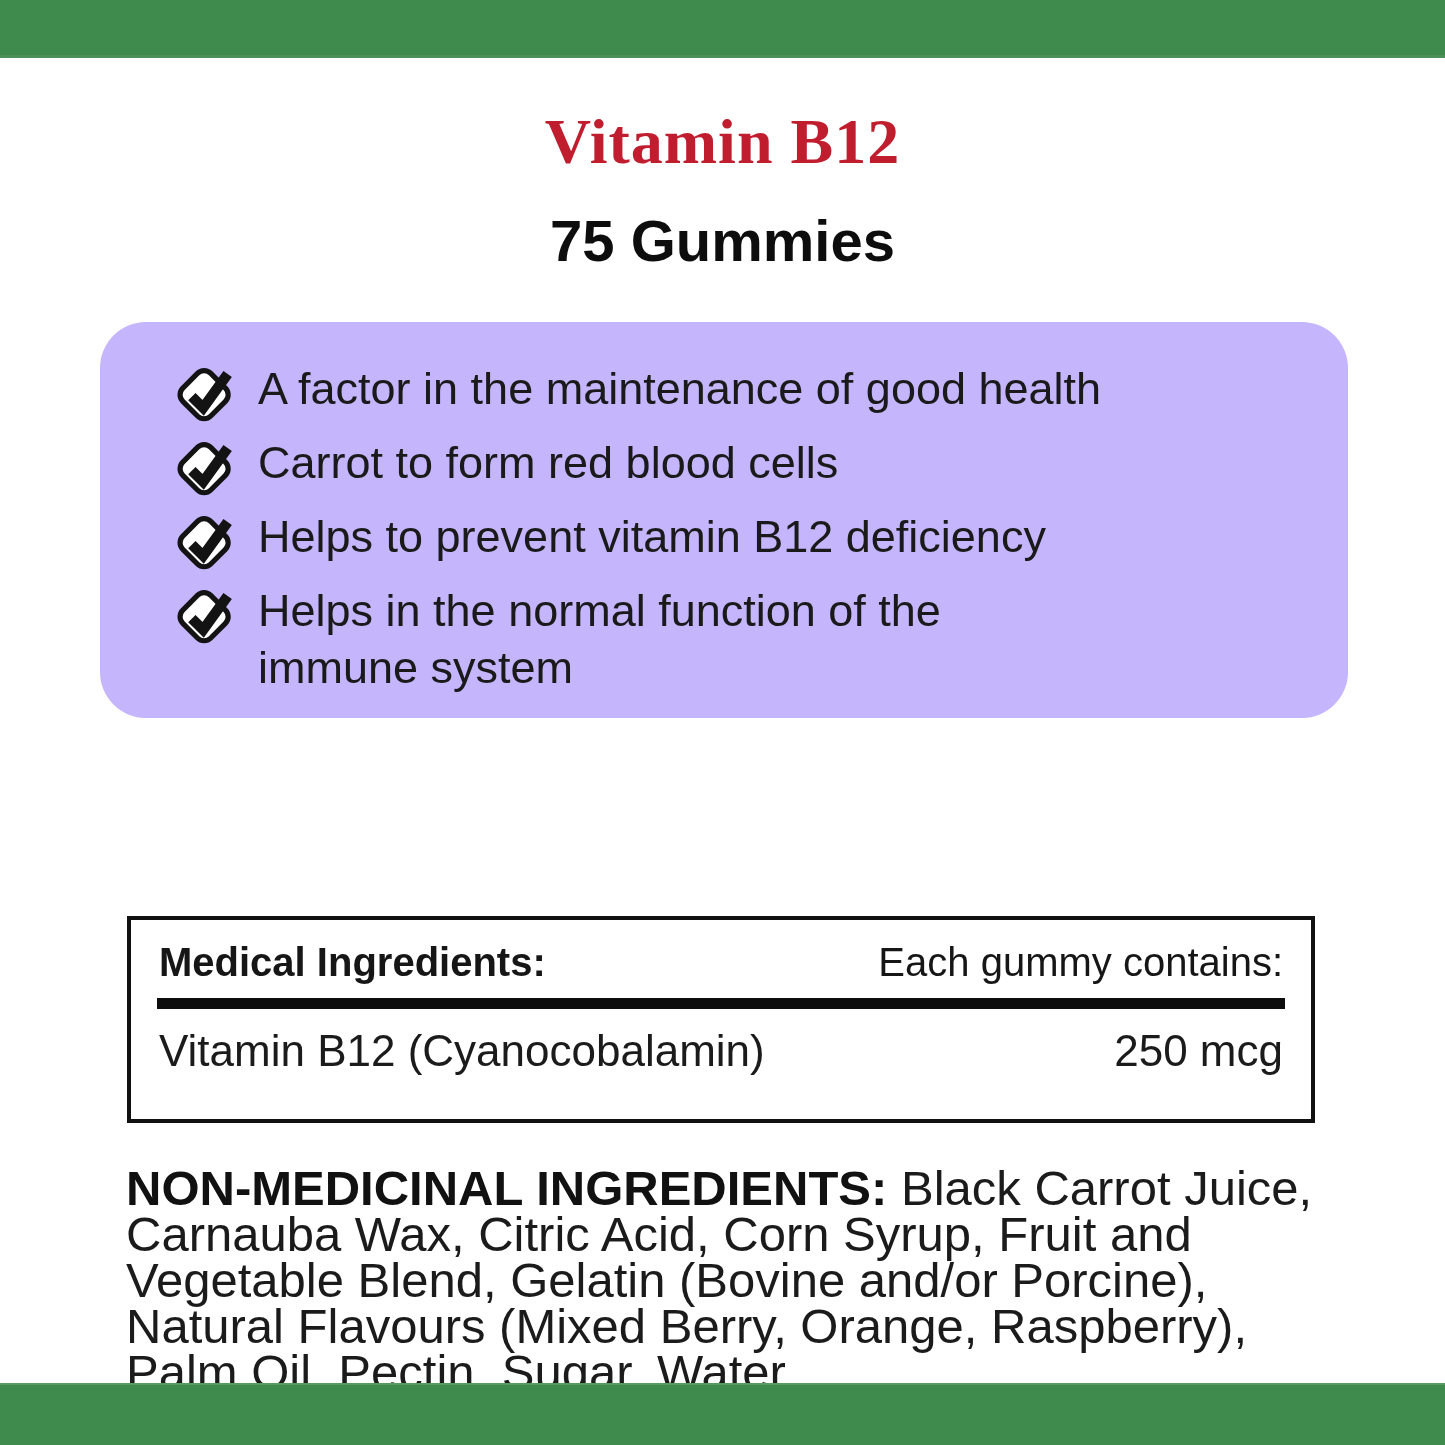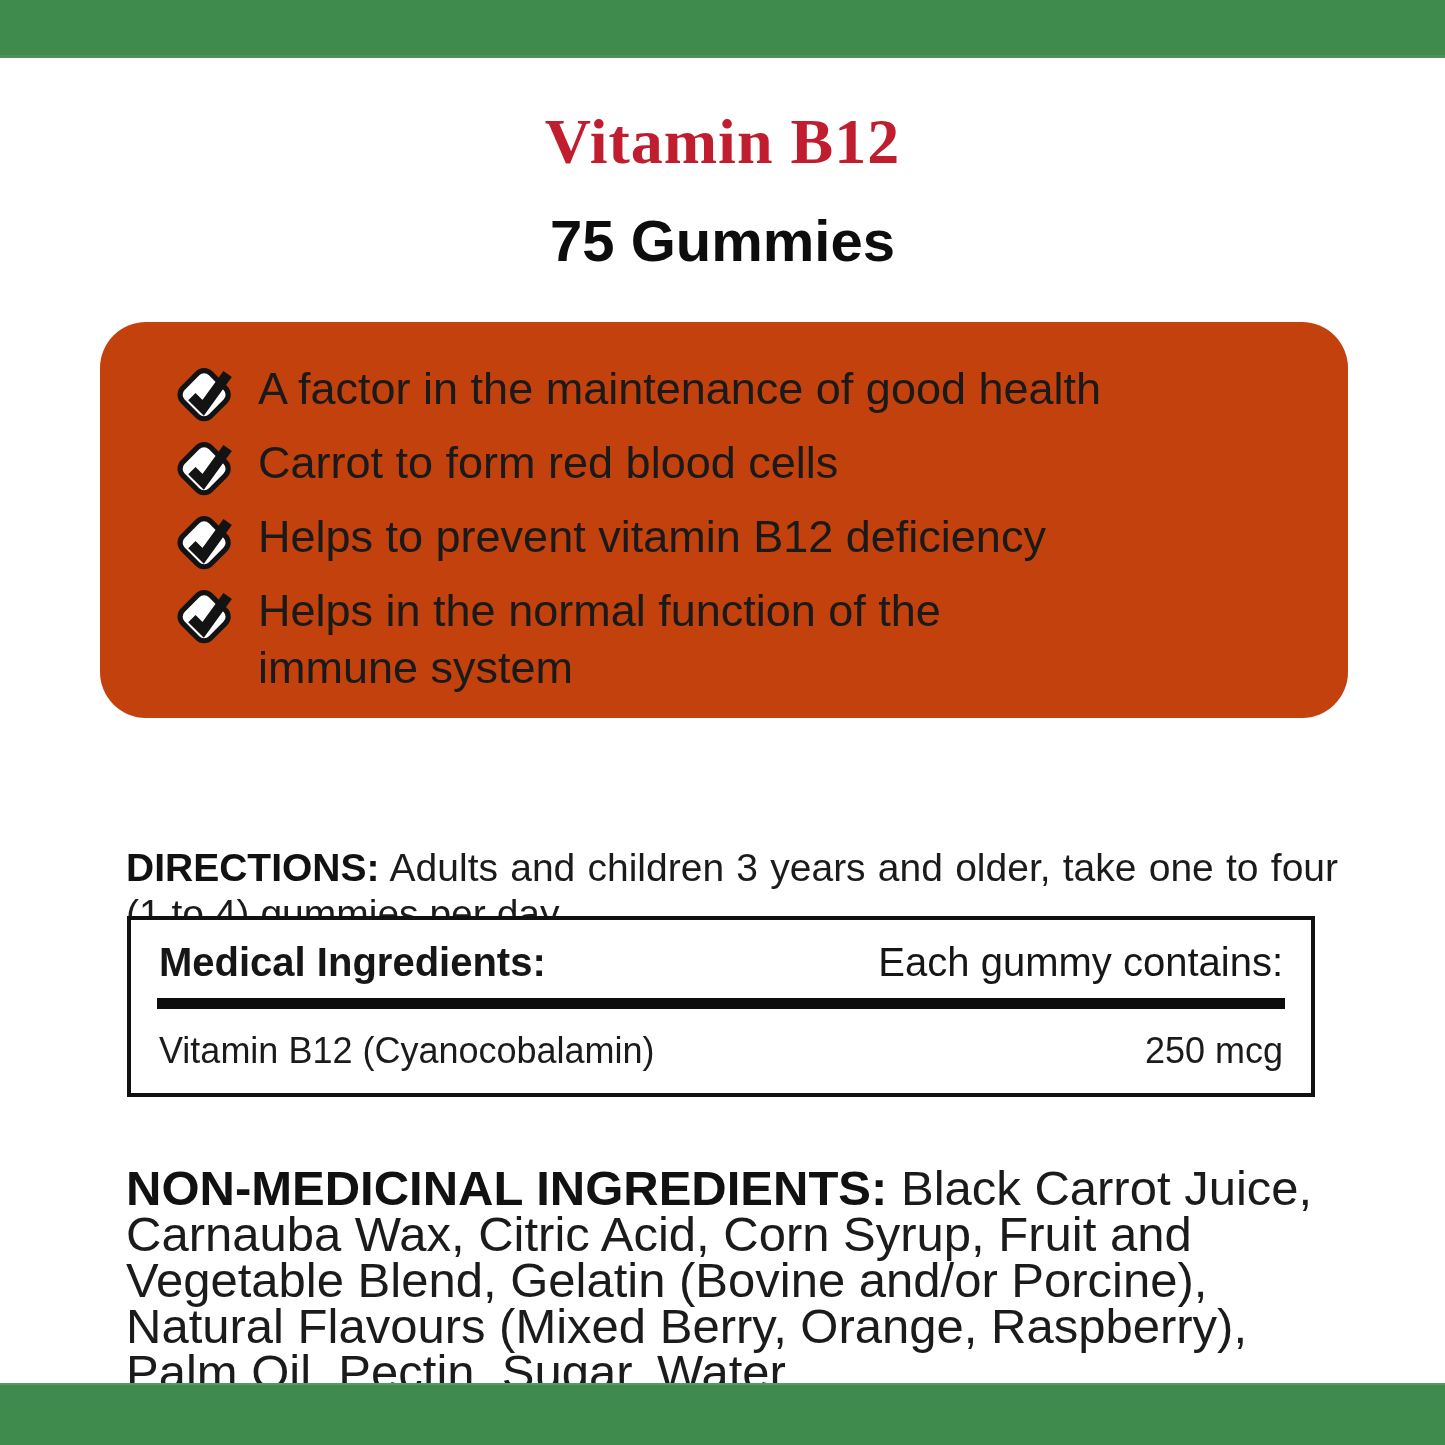--- a/index.html
+++ b/index.html
@@ -17,50 +17,50 @@
     font-family:Liberation Serif, serif;font-weight:bold;
     font-size:64px;line-height:64px;color:#c01e2e;letter-spacing:1px;
   }
   .subtitle{
     position:absolute;top:210px;left:0;width:1445px;text-align:center;
     font-weight:bold;font-size:58px;line-height:61px;color:#0d0d0d;
   }
   
   .benefits{
     position:absolute;left:100px;top:322px;width:1248px;height:396px;
-    background:#c2410c;border-radius:46px;box-sizing:border-box;
+    background:#c4b5fd;border-radius:46px;box-sizing:border-box;
     padding:38px 40px 30px 74px;
   }
   .benefit-list{list-style:none;margin:0;padding:0;}
   .benefit-item{
     display:flex;align-items:flex-start;margin:0 0 12px 0;
     font-size:45px;line-height:57px;color:#1a1a1a;
   }
   .benefit-item:last-child{margin-bottom:12px;}
   .check-icon{flex:0 0 auto;width:64px;height:64px;margin-right:20px;margin-top:-2px;}
   .benefit-label{white-space:pre-line;}
   
   .directions{
     position:absolute;left:126px;top:806px;width:1212px;
     font-size:39px;line-height:46px;color:#1b1b1b;
     text-align:justify;
   }
   .para-label{font-weight:bold;color:#111111;}
   
   .ing-table{
-    position:absolute;left:127px;top:916px;width:1188px;height:181px;
+    position:absolute;left:127px;top:916px;width:1188px;height:207px;
     border:4px solid #111111;box-sizing:border-box;background:#ffffff;
     padding:20px 24px 0 24px;
   }
   .ing-head{display:flex;justify-content:space-between;align-items:baseline;
     font-size:40px;line-height:44px;color:#161616;padding:0 4px;}
   .ing-head-left{font-weight:bold;}
   .table-divider{height:11px;background:#0d0d0d;margin:14px 2px 0 2px;}
   .ing-row{display:flex;justify-content:space-between;align-items:baseline;
-    font-size:36px;line-height:40px;color:#1b1b1b;margin-top:22px;padding:0 4px;}
+    font-size:44px;line-height:40px;color:#1b1b1b;margin-top:22px;padding:0 4px;}
   
   .non-med{
     position:absolute;left:126px;top:1116px;width:1212px;
     font-size:49px;line-height:46px;color:#1b1b1b;text-align:left;
   }
 </style>
 </head>
 <body>
 
 <div class="canvas">
@@ -98,21 +98,20 @@
         <svg class="check-icon" viewBox="0 0 68 64" aria-hidden="true">
           <rect x="11" y="16" width="42" height="42" rx="10" fill="#ffffff" stroke="#131313" stroke-width="5.5" transform="rotate(45 32 37)"></rect>
           <path d="M19 39 L31 51 L57 15" fill="none" stroke="#131313" stroke-width="11" stroke-linejoin="miter"></path>
         </svg>
         <span class="benefit-label">Helps in the normal function of the
 immune system</span>
       </li>
     </ul>
   </div>
 
-  <p class="directions"><span class="para-label">DIRECTIONS:</span> <span>Adults and children 3 years and older, take one to four (1 to 4) gummies per day.</span></p>
 
   <div class="ing-table">
     <div class="ing-head">
       <span class="ing-head-left">Medical Ingredients:</span>
       <span class="ing-head-right">Each gummy contains:</span>
     </div>
     <div class="table-divider"></div>
     <div class="ing-row">
       <span>Vitamin B12 (Cyanocobalamin)</span>
       <span>250 mcg</span>

